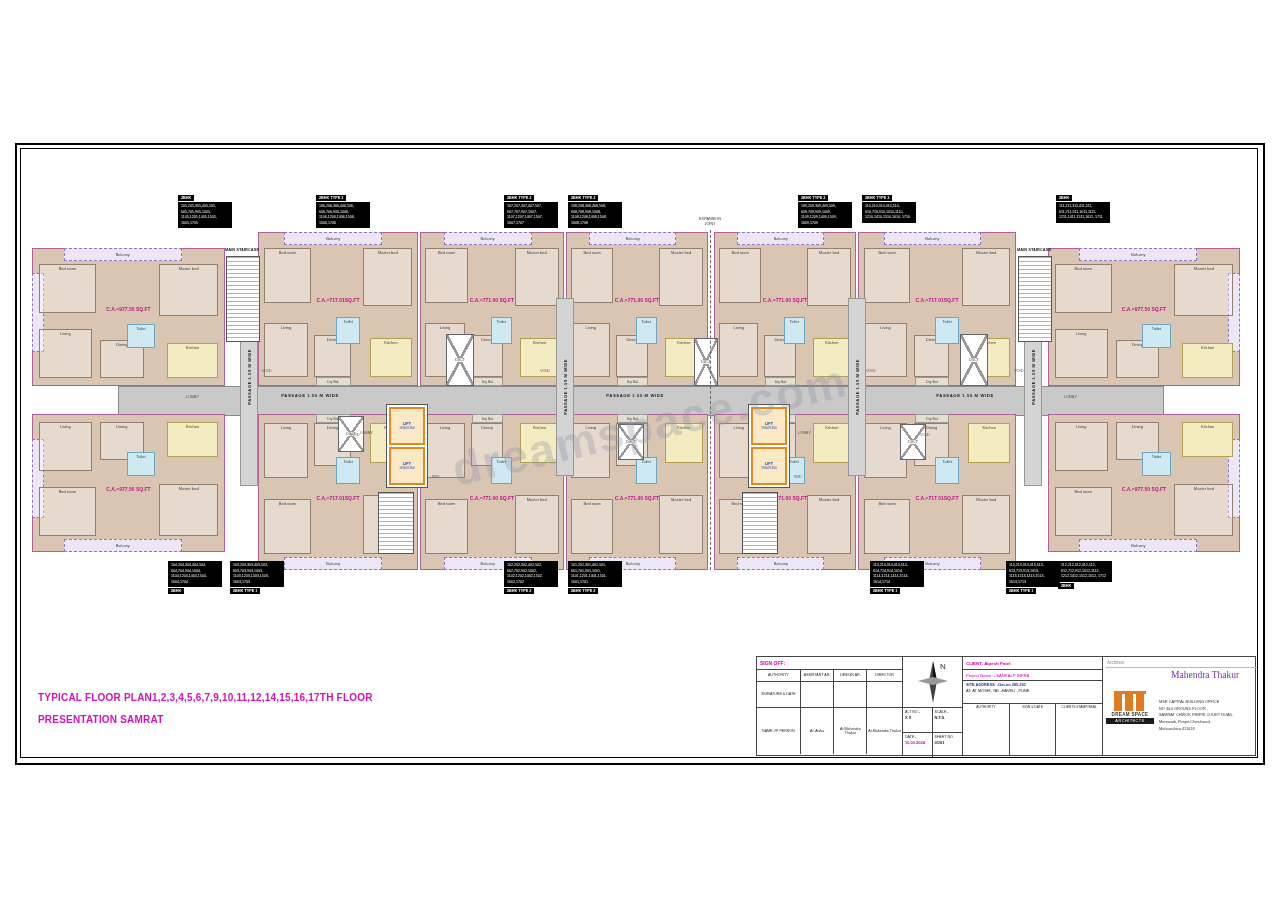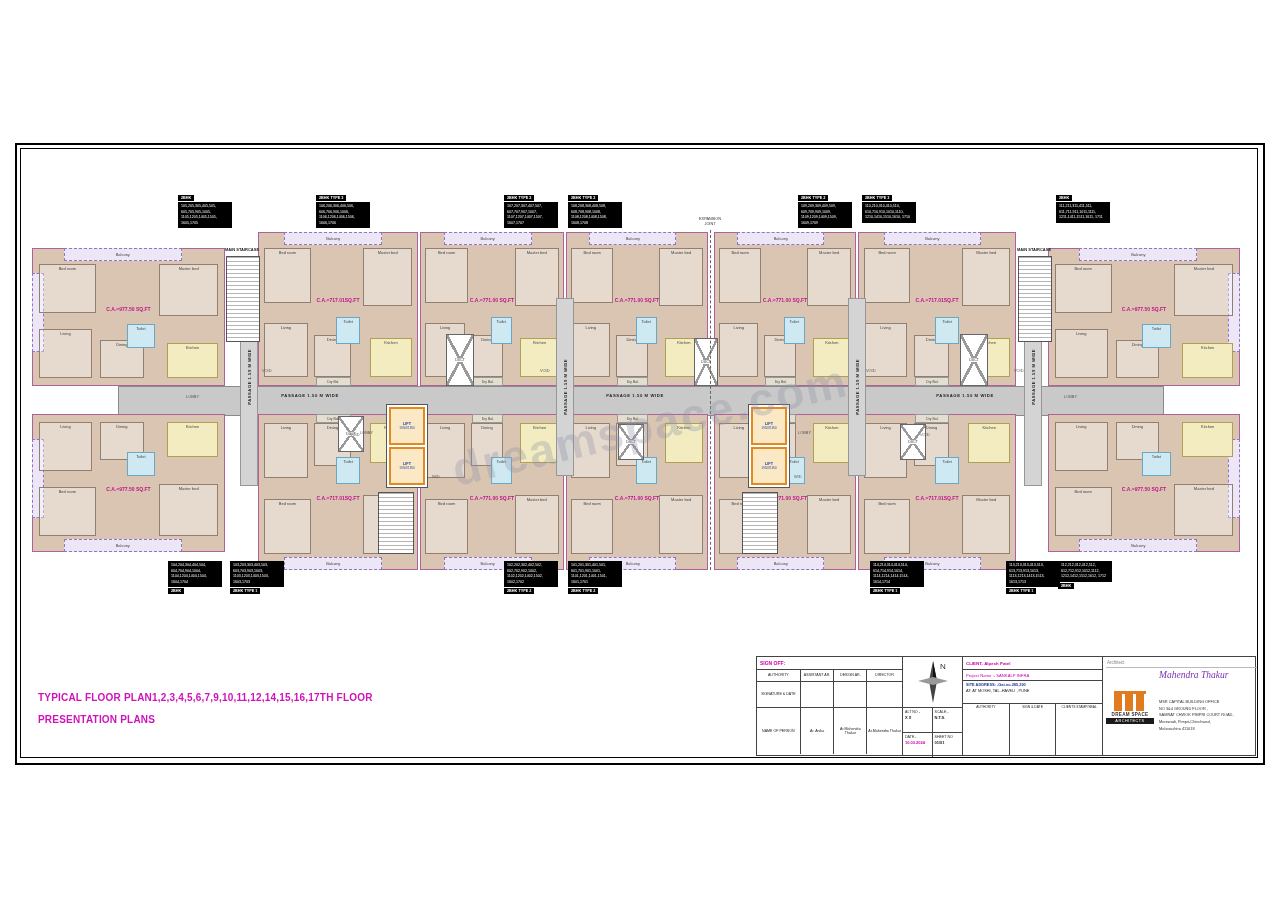--- a/index.html
+++ b/index.html
@@ -90,21 +90,21 @@
   .val.magenta{color:#cc00aa}
   .cl-row{border-bottom:1px solid #444;padding:1px 3px}
   .cl-client{height:13px;line-height:11px;color:#cc00aa;font-weight:bold;font-size:4.4px}
   .cl-project{height:11px;line-height:9px;color:#cc00aa;font-size:4.2px}
   .cl-site{height:23px;font-size:3.9px;line-height:1.6}
   .cl-site .s1{color:#1f3894;font-weight:bold}
   .cl-bottom{display:flex;height:52px;border-bottom:none}
   .cl-bcell{border-right:1px solid #444;flex:1;text-align:center;font-size:3.3px;padding-top:1px}
   .cl-bcell:last-child{border-right:none}
   .arch-label{position:absolute;left:3px;top:0;right:0;height:11px;line-height:11px;padding-left:1px;font-size:4.5px;color:#888;border-bottom:1px solid #bbb}
-  .arch-name{position:absolute;left:56px;top:13px;font-size:9.5px;color:#7b2fb5;font-family:"Liberation Serif",serif;font-style:italic}
+  .arch-name{position:absolute;left:68px;top:13px;font-size:9.5px;color:#7b2fb5;font-family:"Liberation Serif",serif;}
   .logo{position:absolute;left:3px;top:34px;width:48px;text-align:center}
   .logo-icon{height:20px;margin:0 8px;background:repeating-linear-gradient(90deg,#e07b1f 0 8px,#fff 8px 11px);border-top:3px solid #e07b1f}
   .logo-name{font-size:4.6px;font-weight:bold;color:#333;margin-top:1px;letter-spacing:.3px}
   .logo-sub{background:#1a1a1a;color:#fff;font-size:3.8px;padding:1px 0;margin-top:1px;letter-spacing:.5px}
   .arch-addr{position:absolute;left:56px;top:42px;right:3px;font-size:3.9px;line-height:1.7;color:#333}
   .compass{position:absolute;left:12px;top:2px}
 </style>
 </head>
 <body>
 
@@ -622,21 +622,21 @@
     <div class="hd">2BHK TYPE 1</div>
   </div>
   <div class="ubox" style="left:1058px;top:561px">
     <div class="nums">112,212,312,412,512, 612,712,912,1012,1112, 1212,1412,1512,1612, 1712</div>
     <div class="hd">2BHK</div>
   </div>
 
   <div class="watermark">dreamspace.com</div>
 
   <div class="sheet-title" style="top:692px">TYPICAL  FLOOR PLAN1,2,3,4,5,6,7,9,10,11,12,14,15,16,17TH FLOOR</div>
-  <div class="sheet-title" style="top:714px">PRESENTATION PLANS</div>
+  <div class="sheet-title" style="top:714px">PRESENTATION SAMRAT</div>
 
   <div class="tb">
 
     <div class="tb-col tb-signoff">
       <div class="so-title">SIGN OFF:</div>
       <div class="so-row" style="height:12px">
         <div class="so-cell w1">AUTHORITY</div>
         <div class="so-cell w2">ASSISTANT AR.</div>
         <div class="so-cell w3">DESIGN AR.</div>
         <div class="so-cell w4">DIRECTOR</div>

